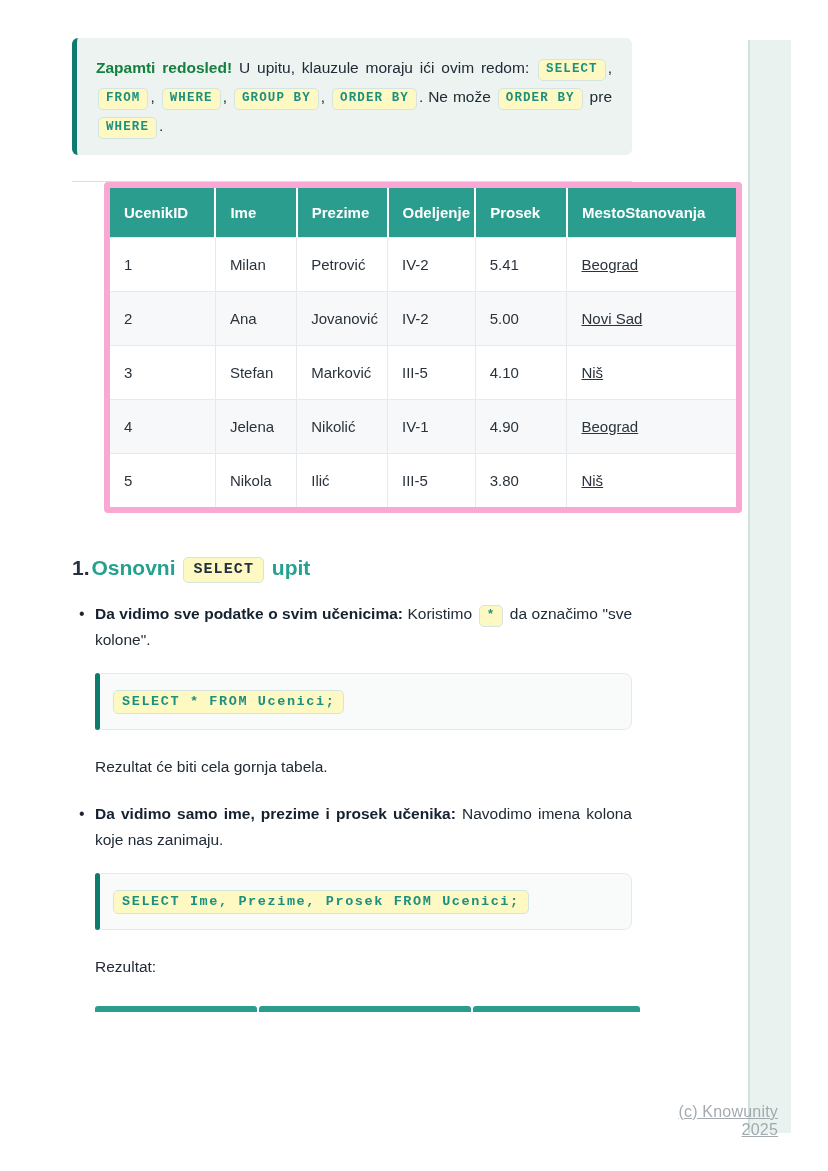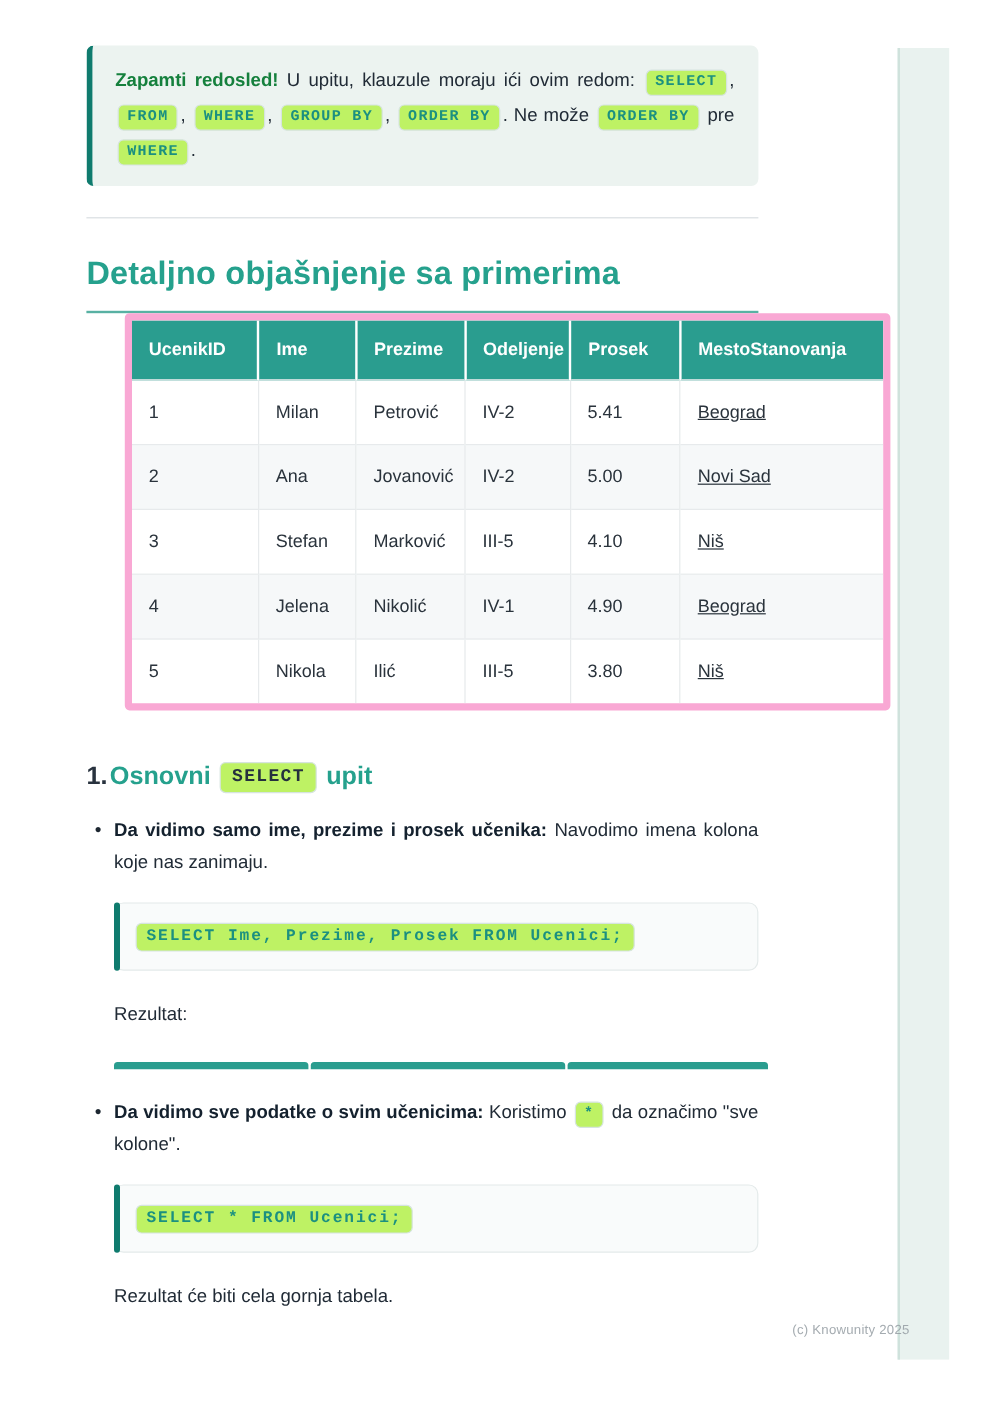--- a/index.html
+++ b/index.html
@@ -9,36 +9,36 @@
     font-family:"Liberation Sans", sans-serif; color:#212b36;
   }
   .page { position:absolute; inset:0; background:#fff; }
 
   
   .edge-bar {
     position:absolute; left:748px; top:40px; width:43px; height:1093px;
     background:#e9f2ef; border-left:2px solid #cfe2dc; z-index:1;
   }
   .watermark {
-    position:absolute; top:1103px; left:648px; width:110px; z-index:2;
-    font-size:11px; color:rgba(148,156,162,0.85); text-align:right; letter-spacing:0.2px;
+    position:absolute; top:1103px; left:668px; width:110px; z-index:2;
+    font-size:16px; color:rgba(148,156,162,0.85); text-align:right; letter-spacing:0.2px;text-decoration:underline;
   }
 
   .content { position:absolute; left:72px; top:38px; width:560px; }
 
   
   .callout {
     background:#ecf3f0; border-left:5px solid #0f7b6e; border-radius:6px;
     padding:15px 20px 15px 19px; font-size:15.5px; line-height:29px;
     text-align:justify; color:#212b36;
   }
   .callout b { color:#15803d; }
 
   .chip {
-    display:inline-block; background:#bef264; border:1px solid #d6e4df;
+    display:inline-block; background:#fef9c3; border:1px solid #d6e4df;
     border-radius:5px; padding:1px 7px 2px;
     font-family:"Liberation Mono","DejaVu Sans Mono",monospace;
     font-weight:bold; font-size:12.5px; letter-spacing:1.1px;
     color:#1b9080; line-height:17px; margin:0 2px; vertical-align:1px; white-space:nowrap;
   }
   .chip.dark { color:#25303e; }
 
   .divider { height:1px; background:#d9dee2; border:0; margin-top:26px; }
 
   h1.section-title {
@@ -108,21 +108,20 @@
       <span class="chip">WHERE</span><span>,</span>
       <span class="chip">GROUP BY</span><span>,</span>
       <span class="chip">ORDER BY</span><span>. Ne može</span>
       <span class="chip">ORDER BY</span>
       <span>pre</span>
       <span class="chip">WHERE</span><span>.</span>
     </div>
 
     <hr class="divider">
 
-    <h1 class="section-title">Detaljno objašnjenje sa primerima</h1>
 
 
     <div class="table-wrap">
       <table class="students">
         <thead>
           <tr>
             <th class="col-w0">UcenikID</th>
             <th class="col-w1">Ime</th>
             <th class="col-w2">Prezime</th>
             <th class="col-w3">Odeljenje</th>
@@ -176,44 +175,44 @@
     </div>
 
     <h2 class="sub-title">
       <span class="num">1.</span><span>Osnovni</span>
       <span class="chip dark">SELECT</span>
       <span>upit</span>
     </h2>
 
     <ul class="points">
       <li class="point">
+        <b>Da vidimo sve podatke o svim učenicima:</b>
+        <span>Koristimo</span>
+        <span class="chip">*</span>
+        <span>da označimo "sve kolone".</span>
+
+        <div class="codeblock">
+          <span class="chip">SELECT * FROM Ucenici;</span>
+        </div>
+
+        <p class="result">Rezultat će biti cela gornja tabela.</p>
+      </li>
+
+      <li class="point">
         <b>Da vidimo samo ime, prezime i prosek učenika:</b>
         <span>Navodimo imena kolona koje nas zanimaju.</span>
 
         <div class="codeblock">
           <span class="chip">SELECT Ime, Prezime, Prosek FROM Ucenici;</span>
         </div>
 
         <p class="result">Rezultat:</p>
 
         <div class="preview">
           <div class="pcol pcol-0"></div>
           <div class="pcol pcol-1"></div>
           <div class="pcol pcol-2"></div>
         </div>
       </li>
-
-      <li class="point">
-        <b>Da vidimo sve podatke o svim učenicima:</b>
-        <span>Koristimo</span>
-        <span class="chip">*</span>
-        <span>da označimo "sve kolone".</span>
-
-        <div class="codeblock">
-          <span class="chip">SELECT * FROM Ucenici;</span>
-        </div>
-
-        <p class="result">Rezultat će biti cela gornja tabela.</p>
-      </li>
     </ul>
 
   </div>
 </div>
 
 </body></html>

